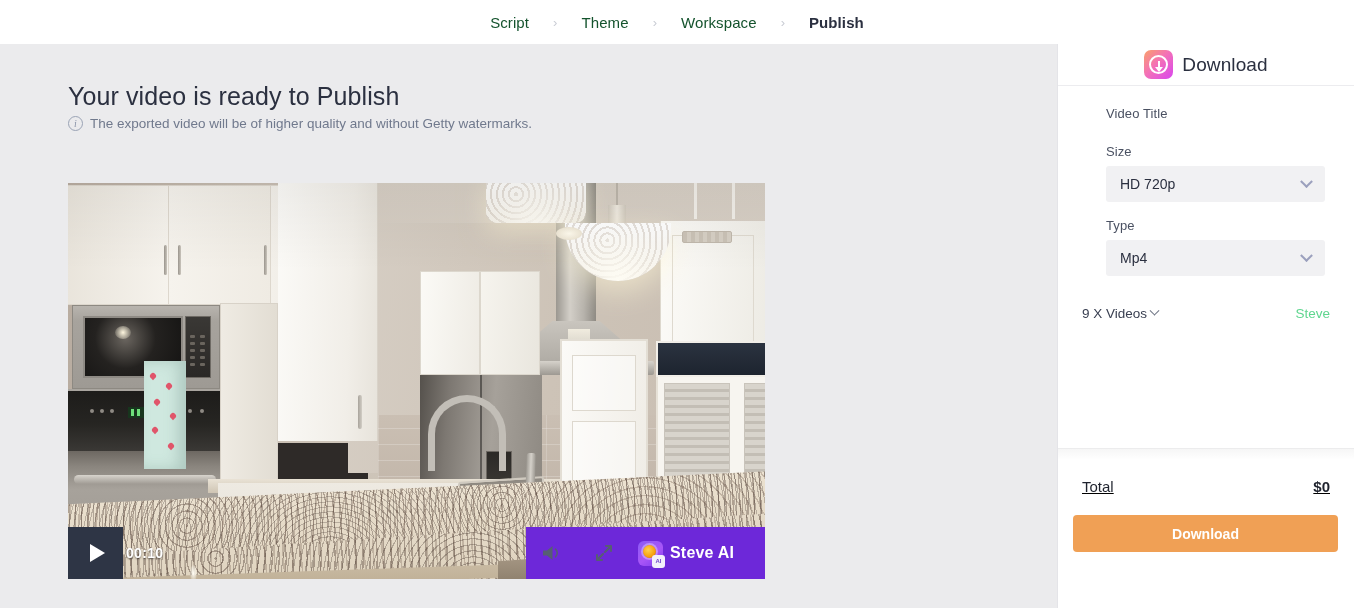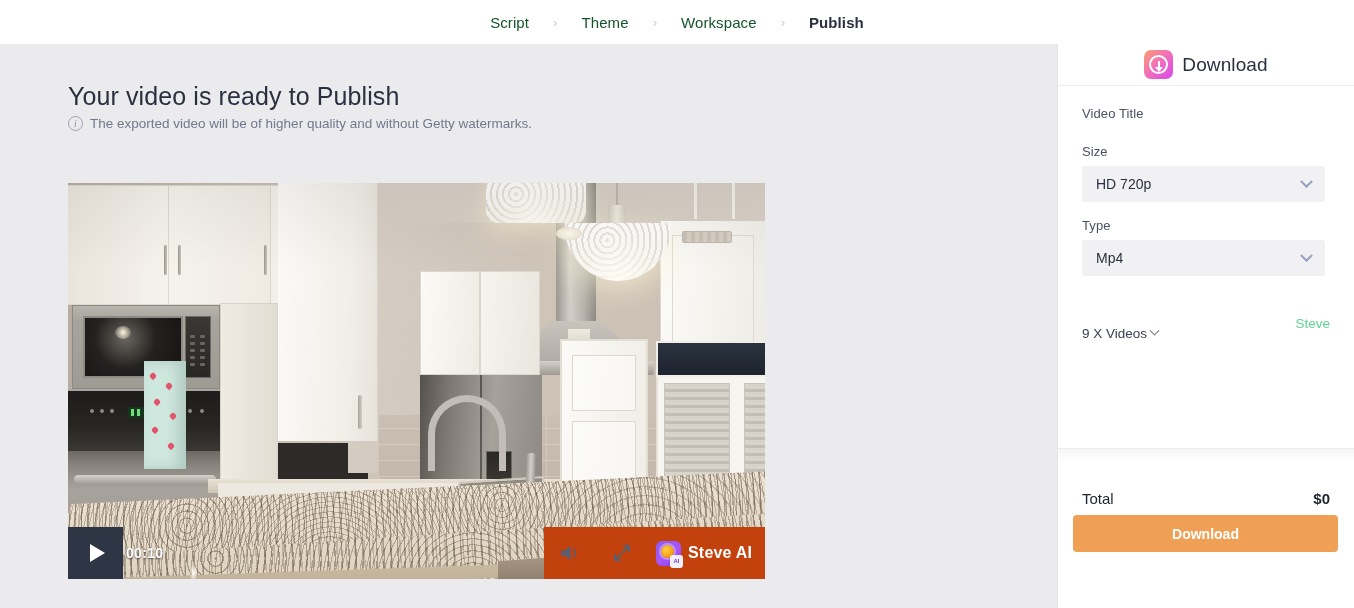--- a/index.html
+++ b/index.html
@@ -389,21 +389,21 @@
     margin-left: 3px;
   }
   .ctl-time {
     position: absolute; left: 58px; top: 0; height: 52px;
     display: flex; align-items: center;
     font-size: 14px; color: #ffffff; font-weight: bold;
     letter-spacing: .3px; text-shadow: 0 1px 2px rgba(0,0,0,.5);
   }
   .ctl-mid { flex: 1; }
   .ctl-right {
-    width: 221px; background: #c2410c;
+    width: 239px; background: #6d28d9;
     display: flex; align-items: center;
   }
   .ctl-btn {
     width: 52px; height: 52px;
     display: flex; align-items: center; justify-content: center;
   }
   .brand {
     display: flex; align-items: center; gap: 7px;
     margin-left: 8px;
   }
@@ -458,21 +458,21 @@
   }
   .dl-icon .arrow::after {
     content: ""; position: absolute; left: -3px; bottom: -3px;
     width: 0; height: 0;
     border-left: 4px solid transparent;
     border-right: 4px solid transparent;
     border-top: 5px solid #ffffff;
   }
   .dl-title { font-size: 19px; color: #2b3040; letter-spacing: .1px; }
 
-  .form { padding: 20px 29px 0 24px; }
+  .form { padding: 20px 29px 0 24px; margin-left: 24px; }
   .field-label {
     font-size: 13px; color: #4a5162; margin-bottom: 7px; letter-spacing: .1px;
   }
   .text-input {
     height: 36px; background: #f1f1f3; border: none; border-radius: 3px;
     display: flex; align-items: center; padding: 0 14px;
     font-size: 14px; color: #2b3040;
   }
   .select {
     height: 36px; background: #f1f1f3; border-radius: 3px;
@@ -482,37 +482,37 @@
   .chev {
     width: 9px; height: 9px; border-right: 2px solid #9ba0bd;
     border-bottom: 2px solid #9ba0bd; transform: rotate(45deg) translate(-2px,-2px);
   }
   .gap { height: 16px; }
 
   .videos-row {
     padding: 30px 24px 0 24px;
     display: flex; align-items: center; justify-content: space-between;
   }
-  .videos-left { display: flex; align-items: center; gap: 4px; margin-top: 20px; }
+  .videos-left { display: flex; align-items: center; gap: 4px; }
   .videos-count { font-size: 13.5px; color: #3a4052; }
   .chev-sm {
     width: 7px; height: 7px; border-right: 1.6px solid #6b7180;
     border-bottom: 1.6px solid #6b7180; transform: rotate(45deg) translate(-2px,-2px);
   }
   .free { font-size: 13.5px; color: #5fd68f; }
 
   .sep-band {
     position: absolute; left: 0; bottom: 148px; width: 100%; height: 12px;
     background: linear-gradient(180deg, rgba(0,0,0,.035), rgba(0,0,0,0));
     border-top: 1px solid #ececed;
   }
   .total-row {
-    position: absolute; left: 0; bottom: 101px; width: 100%;
+    position: absolute; left: 0; bottom: 113px; width: 100%;
     padding: 0 24px;
-    display: flex; align-items: center; justify-content: space-between;
+    display: flex; align-items: center; justify-content: space-between; text-decoration: underline;
   }
   .total-label { font-size: 15px; color: #1f232e; }
   .total-value { font-size: 15px; color: #1f232e; font-weight: bold; }
   .dl-btn {
     position: absolute; left: 15px; bottom: 56px;
     width: 265px; height: 37px; border-radius: 4px;
     background: #f0a055; border: none;
     display: flex; align-items: center; justify-content: center;
     font-size: 14px; color: #ffffff; font-weight: bold;
     font-family: "Liberation Sans", sans-serif; cursor: pointer;

